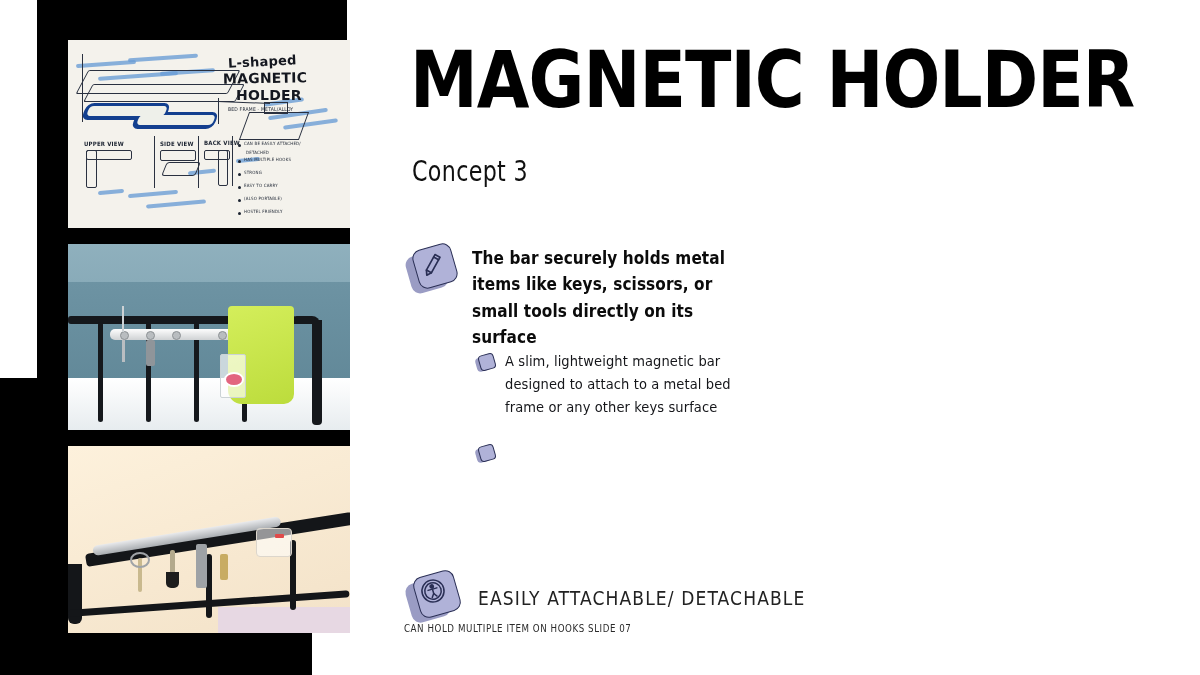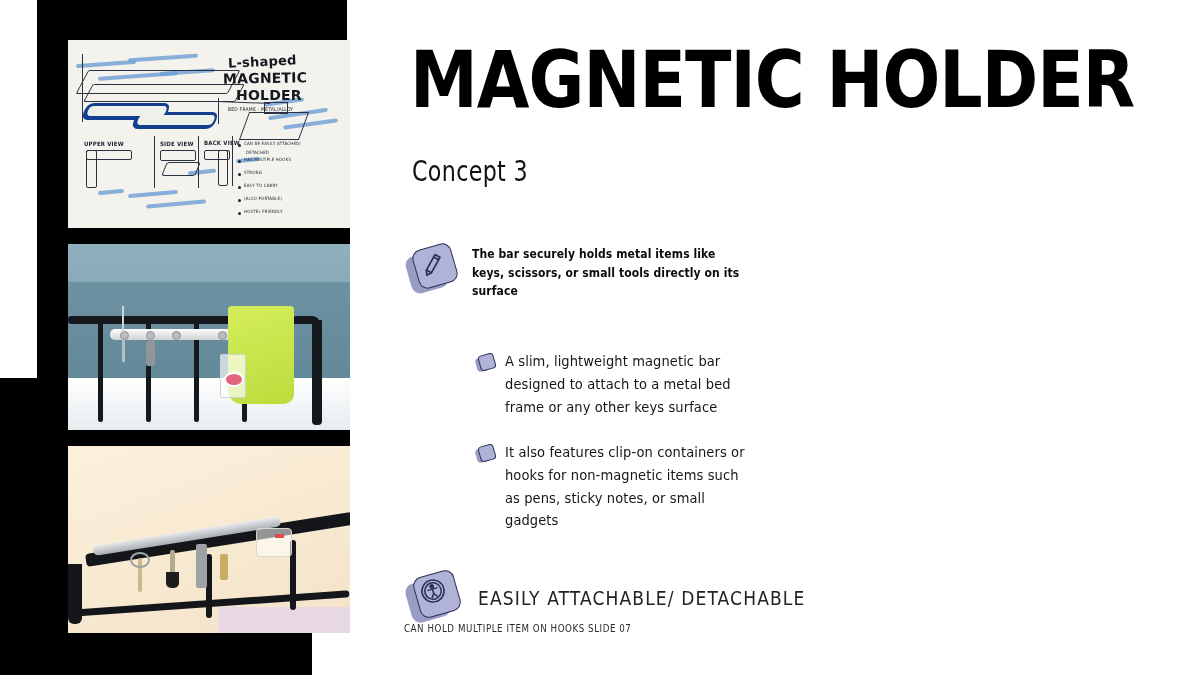--- a/index.html
+++ b/index.html
@@ -78,21 +78,21 @@
   .subtitle{
     position:absolute;left:412px;top:155px;
     font-family:"DejaVu Sans Condensed","Liberation Sans Narrow","Liberation Sans",sans-serif;
     font-size:28px;color:#101010;letter-spacing:.4px;transform:scaleX(.88);transform-origin:left top;
   }
 
   
   .lead{position:absolute;left:408px;top:245px;width:350px;display:flex;gap:14px;}
   .lead-text{
     font-family:"DejaVu Sans Condensed","Liberation Sans Narrow","Liberation Sans",sans-serif;
-    font-weight:bold;font-size:12px;line-height:1.55;color:#0b0b0b;
+    font-weight:bold;font-size:17px;line-height:1.55;color:#0b0b0b;
     width:268px;letter-spacing:.1px;
   }
 
   
   .bullets{position:absolute;left:476px;top:350px;width:290px;}
   .bullet{display:flex;gap:11px;margin-bottom:22px;}
   .bullet-text{
     font-family:"DejaVu Sans Condensed","Liberation Sans Narrow","Liberation Sans",sans-serif;
     font-size:14.5px;line-height:1.58;color:#15161a;width:250px;letter-spacing:.1px;
   }
@@ -278,21 +278,20 @@
         <div class="ic-shadow"></div>
         <div class="ic-face"></div>
       </div>
       <div class="bullet-text">A slim, lightweight magnetic bar designed to attach to a metal bed frame or any other keys surface</div>
     </div>
     <div class="bullet">
       <div class="ic ic-dot">
         <div class="ic-shadow"></div>
         <div class="ic-face"></div>
       </div>
-      <div class="bullet-text">It also features clip-on containers or hooks for non-magnetic items such as pens, sticky notes, or small gadgets</div>
     </div>
   </div>
 
   <div class="foot">
     <div class="ic ic-acc">
       <div class="ic-shadow"></div>
       <div class="ic-face"></div>
       <svg width="26" height="26" viewBox="0 0 24 24" fill="none" stroke="#2a2f55" stroke-width="1.4" stroke-linecap="round" style="transform:rotate(-16deg)">
         <circle cx="12" cy="12" r="10.2"></circle>
         <circle cx="12" cy="12" r="7.6"></circle>

